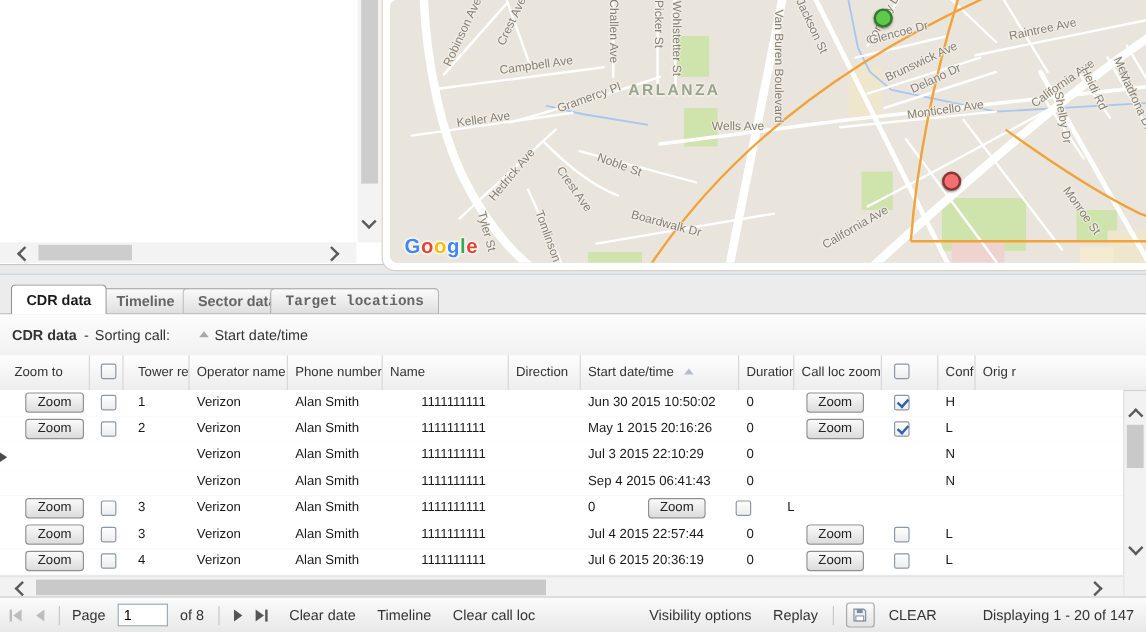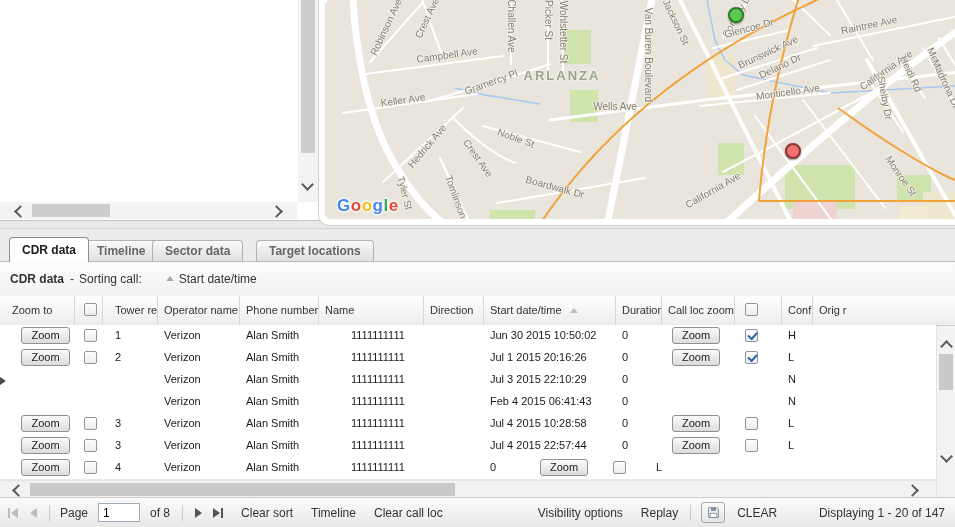--- a/index.html
+++ b/index.html
@@ -232,21 +232,21 @@
       <div class="glogo">
         <span style="color: rgb(66, 133, 244);">G</span><span style="color: rgb(234, 67, 53);">o</span><span style="color: rgb(251, 188, 5);">o</span><span style="color: rgb(66, 133, 244);">g</span><span style="color: rgb(52, 168, 83);">l</span><span style="color: rgb(234, 67, 53);">e</span>
       </div>
     </div>
   </div>
 
   <div class="tabstrip">
     <div class="tab active" style="left:9px;">CDR data</div>
     <div class="tab" style="left:84px;">Timeline</div>
     <div class="tab" style="left:152px;">Sector data</div>
-    <div class="tab" style="left:256px;">Target locations</div>
+    <div class="tab" style="left:225px;font-family:Liberation Mono, monospace;">Target locations</div>
   </div>
 
   <div class="sortbar">
     <b>CDR data</b>
     <span class="dash">-</span>
     <span class="slabel">Sorting call:</span>
     <span class="tri-up"></span>
     <span>Start date/time</span>
   </div>
 
@@ -290,21 +290,21 @@
     <div class="grow" style="top:22px;">
       <div class="gc c0">
           <button class="zbtn">Zoom</button>
         </div>
       <div class="gc c1"><span class="cb"></span></div>
       <div class="gc c2">2</div>
       <div class="gc c3">Verizon</div>
       <div class="gc c4">Alan Smith</div>
       <div class="gc c5">1111111111</div>
       <div class="gc c6"></div>
-      <div class="gc c7">Jul 1 2015 20:16:26</div>
+      <div class="gc c7">May 1 2015 20:16:26</div>
       <div class="gc c8">0</div>
       <div class="gc c9">
           <button class="zbtn">Zoom</button>
         </div>
       <div class="gc c10"><span class="cb checked"></span></div>
       <div class="gc c11">L</div>
     </div>
 
     <div class="grow" style="top:44px;">
       <div class="gc c0"></div>
@@ -322,38 +322,37 @@
     </div>
 
     <div class="grow" style="top:66px;">
       <div class="gc c0"></div>
       <div class="gc c1"></div>
       <div class="gc c2"></div>
       <div class="gc c3">Verizon</div>
       <div class="gc c4">Alan Smith</div>
       <div class="gc c5">1111111111</div>
       <div class="gc c6"></div>
-      <div class="gc c7">Feb 4 2015 06:41:43</div>
+      <div class="gc c7">Sep 4 2015 06:41:43</div>
       <div class="gc c8">0</div>
       <div class="gc c9"></div>
       <div class="gc c10"></div>
       <div class="gc c11">N</div>
     </div>
 
     <div class="grow" style="top:88px;">
       <div class="gc c0">
           <button class="zbtn">Zoom</button>
         </div>
       <div class="gc c1"><span class="cb"></span></div>
       <div class="gc c2">3</div>
       <div class="gc c3">Verizon</div>
       <div class="gc c4">Alan Smith</div>
       <div class="gc c5">1111111111</div>
       <div class="gc c6"></div>
-      <div class="gc c7">Jul 4 2015 10:28:58</div>
       <div class="gc c8">0</div>
       <div class="gc c9">
           <button class="zbtn">Zoom</button>
         </div>
       <div class="gc c10"><span class="cb"></span></div>
       <div class="gc c11">L</div>
     </div>
 
     <div class="grow" style="top:110px;">
       <div class="gc c0">
@@ -377,20 +376,21 @@
     <div class="grow" style="top:132px;">
       <div class="gc c0">
           <button class="zbtn">Zoom</button>
         </div>
       <div class="gc c1"><span class="cb"></span></div>
       <div class="gc c2">4</div>
       <div class="gc c3">Verizon</div>
       <div class="gc c4">Alan Smith</div>
       <div class="gc c5">1111111111</div>
       <div class="gc c6"></div>
+      <div class="gc c7">Jul 6 2015 20:36:19</div>
       <div class="gc c8">0</div>
       <div class="gc c9">
           <button class="zbtn">Zoom</button>
         </div>
       <div class="gc c10"><span class="cb"></span></div>
       <div class="gc c11">L</div>
     </div>
 
     <div class="row-pointer"></div>
   </div>
@@ -419,21 +419,21 @@
     <input class="page-input" style="margin-left: 10px;" value="1">
     <span style="margin-left:10px;">of 8</span>
     <span class="tsep"></span>
     <span class="nav" style="margin-left:12px;">
         <i class="tri r"></i>
       </span>
     <span class="nav" style="margin-left:11px;">
         <i class="tri r"></i>
         <i class="nbar"></i>
       </span>
-    <span class="tool-link">Clear sort</span>
+    <span class="tool-link">Clear date</span>
     <span class="tool-link">Timeline</span>
     <span class="tool-link">Clear call loc</span>
     <span class="tool-link" style="margin-left:95px;">Visibility options</span>
     <span class="tool-link">Replay</span>
     <span class="tsep"></span>
     <button class="disk-btn">
       <svg width="13" height="13" viewBox="0 0 16 16">
         <path d="M2 2 h10 l2 2 v10 h-12 z" fill="#e9eef4" stroke="#7f8c9a" stroke-width="1.2"></path>
         <rect x="5" y="2" width="6" height="4" fill="#7f8c9a"></rect>
         <rect x="4" y="9" width="8" height="5" fill="#fff" stroke="#7f8c9a" stroke-width="1"></rect>

